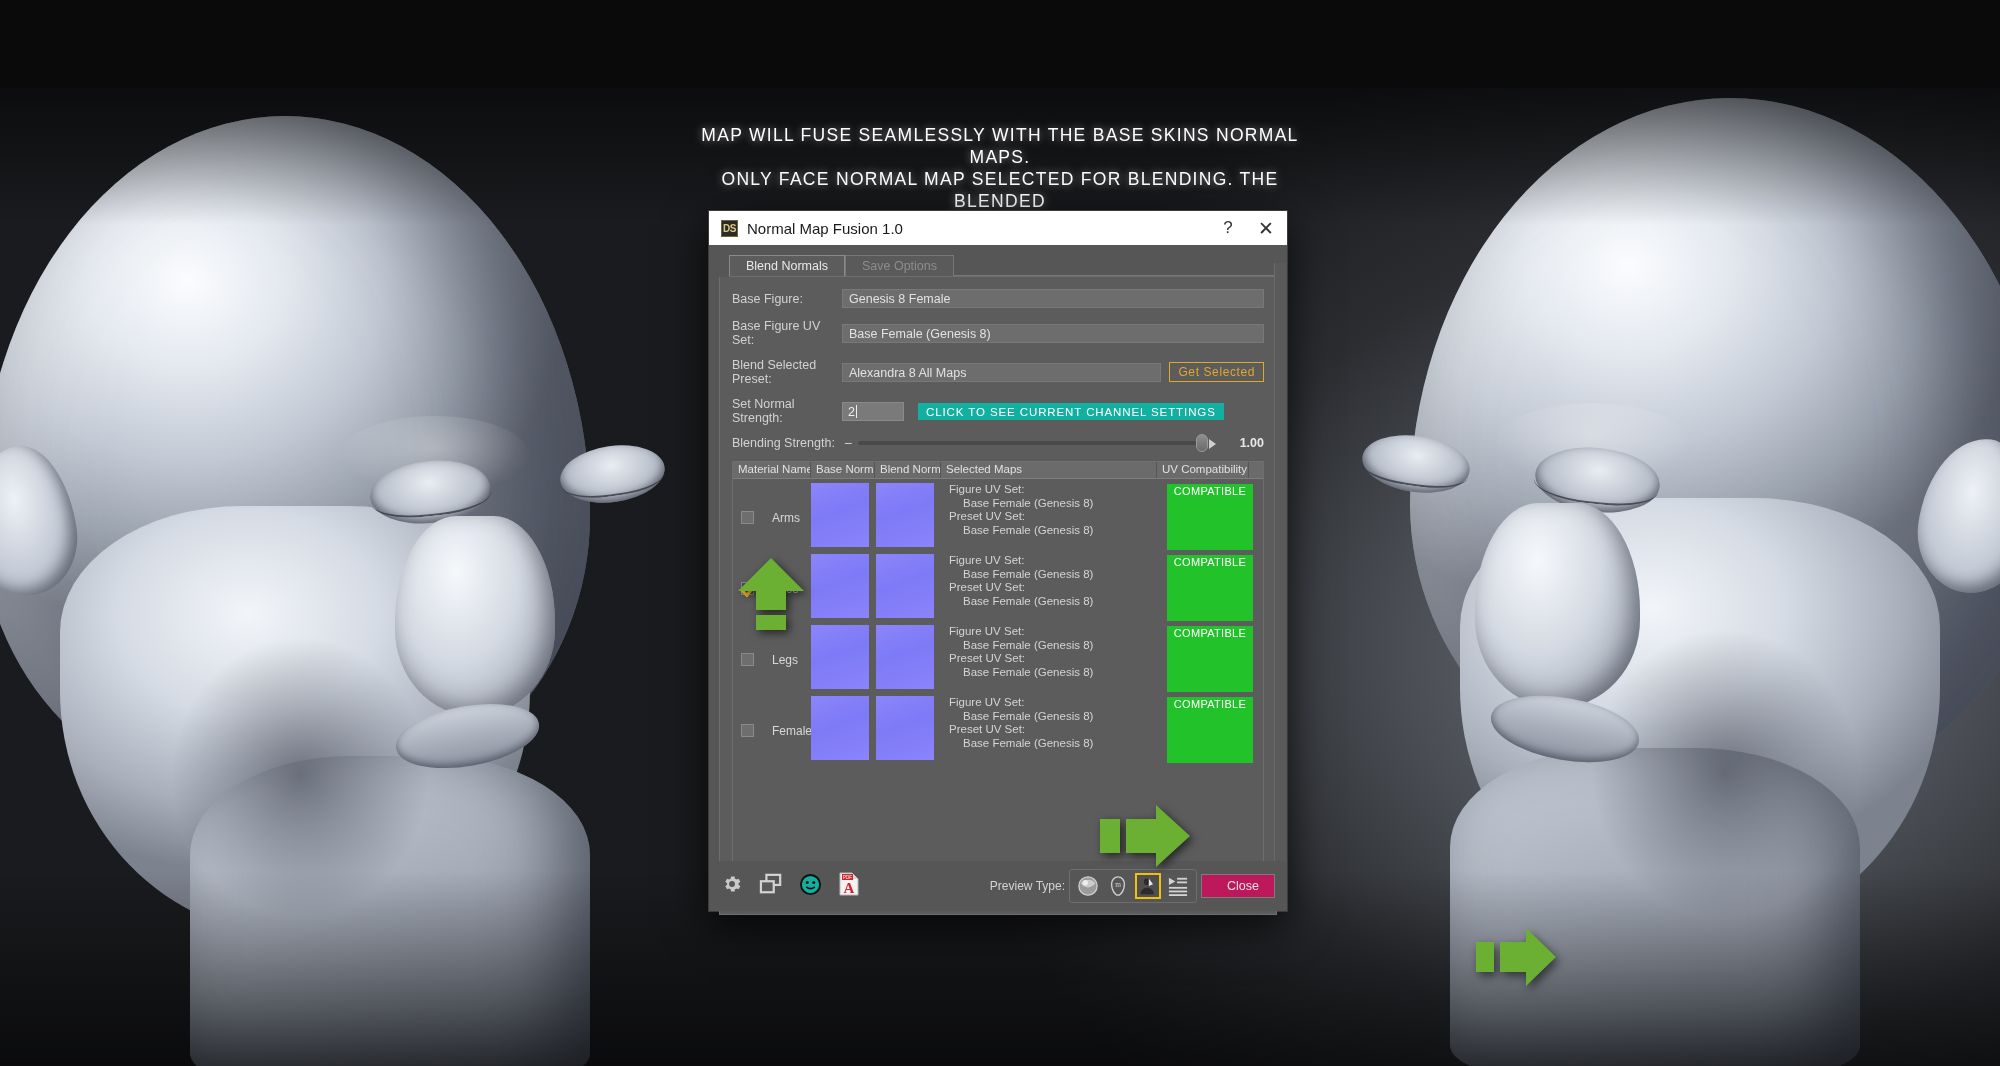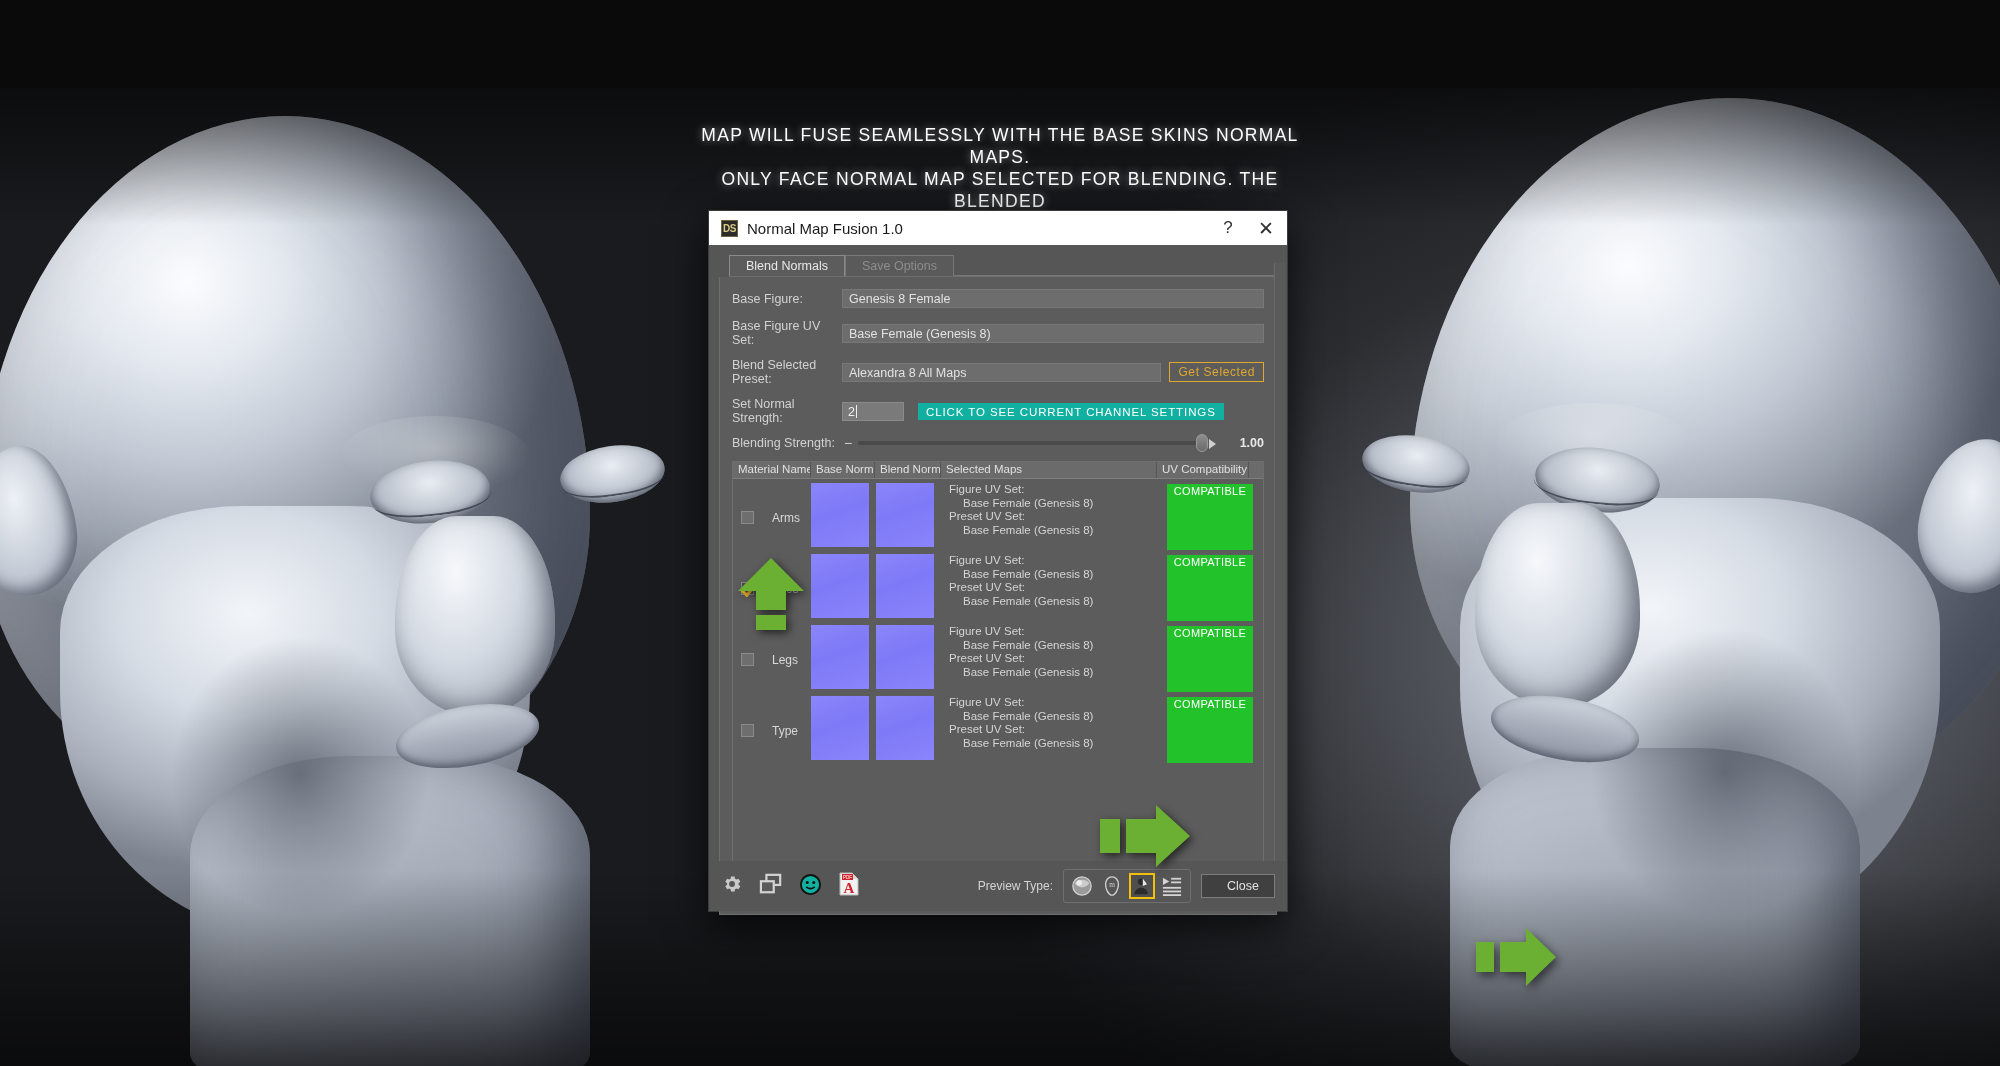--- a/index.html
+++ b/index.html
@@ -228,26 +228,26 @@
   
   .btn-area { position: relative; height: 52px; border: 1px solid #6e6e6e; border-top: none; background:#5c5c5c; }
   .blend-btn {
     position: absolute; right: 10px; top: 10px; width: 84px; height: 26px;
     background: linear-gradient(180deg,#6aa62b,#54871f); border: 1px solid #3f6b14;
     color: #f2f2f2; font-size: 12.5px; display:flex; align-items:center; justify-content:center; cursor:pointer;
   }
   .footer { position: absolute; left: 0; right: 0; bottom: 0; height: 50px; background:#565656;
             display:flex; align-items:center; padding: 0 12px; }
   .f-icons { display:flex; align-items:center; gap: 16px; }
-  .f-right { margin-left:auto; display:flex; align-items:center; gap: 10px; }
+  .f-right { margin-left:auto; display:flex; align-items:center; gap: 4px; }
   .prev-label { font-size: 12px; color: #d4d4d4; }
   .prev-group { display:flex; align-items:center; gap: 4px; border:1px solid #6e6e6e; padding: 3px 5px; border-radius:3px;}
   .prev-btn { width: 26px; height: 26px; display:flex; align-items:center; justify-content:center; cursor:pointer; }
   .prev-btn.sel { border: 2px solid #f2c10e; background: #4f4f4f; }
-  .close-btn { width: 74px; height: 24px; background:#404040; border:1px solid #7c7c7c; color:#e2e2e2;
+  .close-btn { width: 74px; height: 24px; background:#be185d; border:1px solid #7c7c7c; color:#e2e2e2;
                font-size:12.5px; display:flex;align-items:center;justify-content:center; cursor:pointer;padding-left:10px; }
 
   
   .arrow-up {
     position: absolute; left: 738px; top: 558px; width: 66px; height: 72px; z-index: 40;
     filter: drop-shadow(3px 3px 4px rgba(0,0,0,.6));
   }
   .arrow-right-blend {
     position: absolute; left: 1100px; top: 805px; width: 90px; height: 62px; z-index: 40;
     filter: drop-shadow(3px 3px 4px rgba(0,0,0,.6));
@@ -410,21 +410,21 @@
                   <div>Preset UV Set:</div>
                   <div class="ind">Base Female (Genesis 8)</div>
                 </div>
                 <div class="cell-uv">
                   <span class="badge">COMPATIBLE</span>
                 </div>
               </div>
               <div class="trow">
                 <div class="cell-name">
                   <div class="cb"></div>
-                  <span class="mat-label">Type</span>
+                  <span class="mat-label">Female</span>
                 </div>
                 <div class="thumb"></div>
                 <div class="thumb"></div>
                 <div class="cell-maps">
                   <div>Figure UV Set:</div>
                   <div class="ind">Base Female (Genesis 8)</div>
                   <div>Preset UV Set:</div>
                   <div class="ind">Base Female (Genesis 8)</div>
                 </div>
                 <div class="cell-uv">

